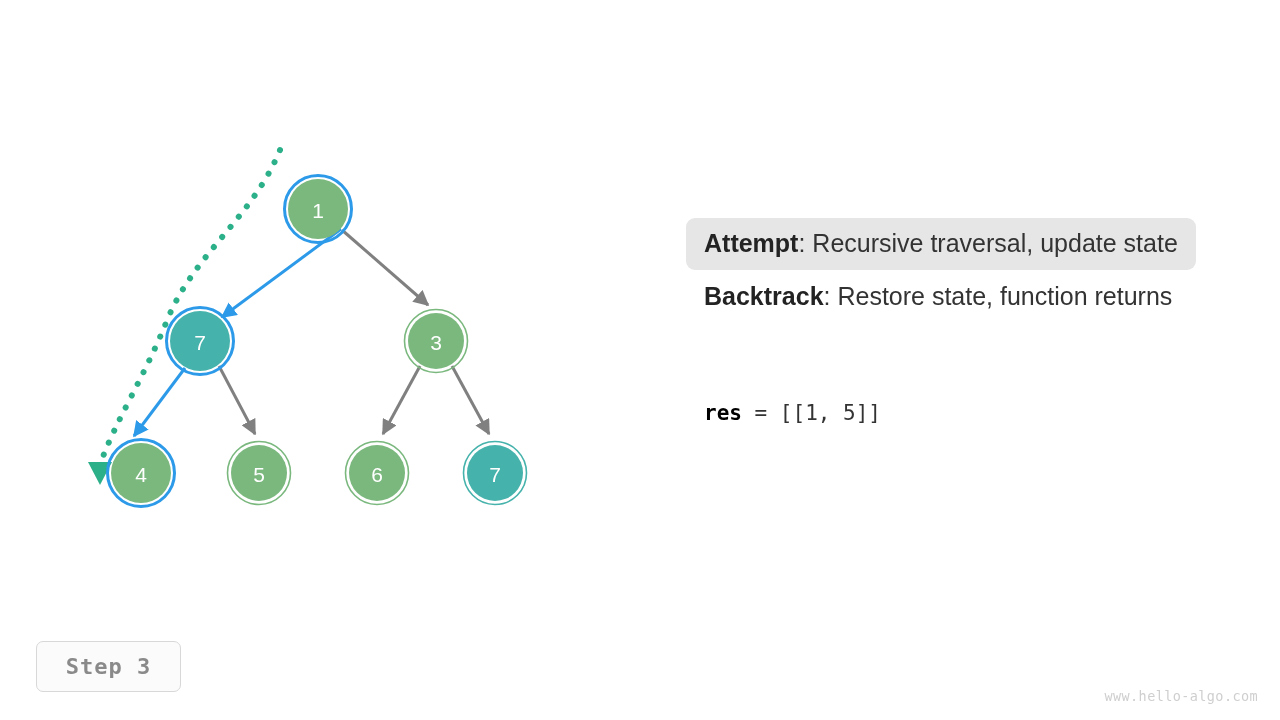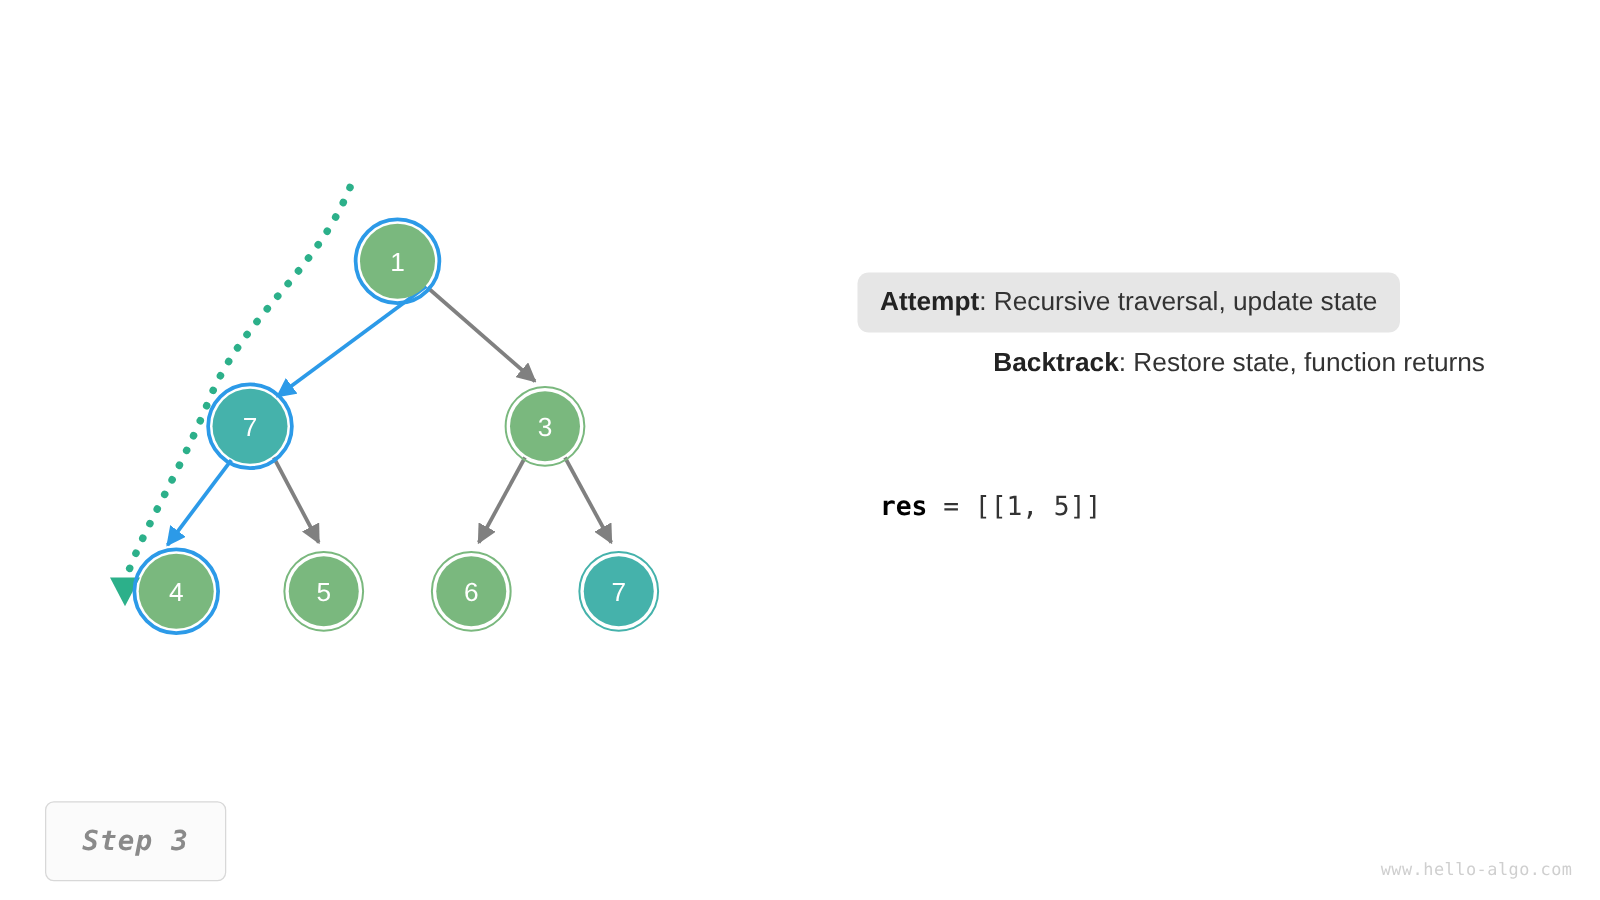--- a/index.html
+++ b/index.html
@@ -38,34 +38,33 @@
 
   
   #info-panel {
     position: absolute;
     left: 686px;
     top: 218px;
     width: 520px;
   }
   .info-line {
     font-family: "Liberation Sans", sans-serif;
-    font-size: 21px;
+    font-size: 25px;
     color: #333333;
     line-height: 1;
     white-space: nowrap;
   }
   #attempt-row {
     display: inline-block;
     background: #e6e6e6;
     border-radius: 9px;
     padding: 13px 18px 14px 18px;
   }
   #backtrack-row {
     padding: 14px 18px 10px 18px;
-    text-align: right;
   }
   .info-line b {
     font-weight: bold;
     color: #232323;
   }
 
   .code-line {
     font-family: "DejaVu Sans Mono", "Liberation Mono", monospace;
     font-size: 21px;
     color: #333333;
@@ -83,29 +82,28 @@
     color: #000000;
     font-weight: bold;
   }
 
   
   #step-badge {
     position: absolute;
     left: 36px;
     top: 641px;
     width: 145px;
-    height: 64px;
+    height: 51px;
     box-sizing: border-box;
     border: 1px solid #d8d8d8;
     border-radius: 7px;
     background: #fbfbfb;
     display: flex;
     align-items: center;
     justify-content: center;
-    font-style: italic;
   }
   #step-badge-text {
     font-family: "DejaVu Sans Mono", "Liberation Mono", monospace;
     font-size: 22px;
     font-weight: bold;
     color: #8a8a8a;
     letter-spacing: 1px;
   }
 
   

